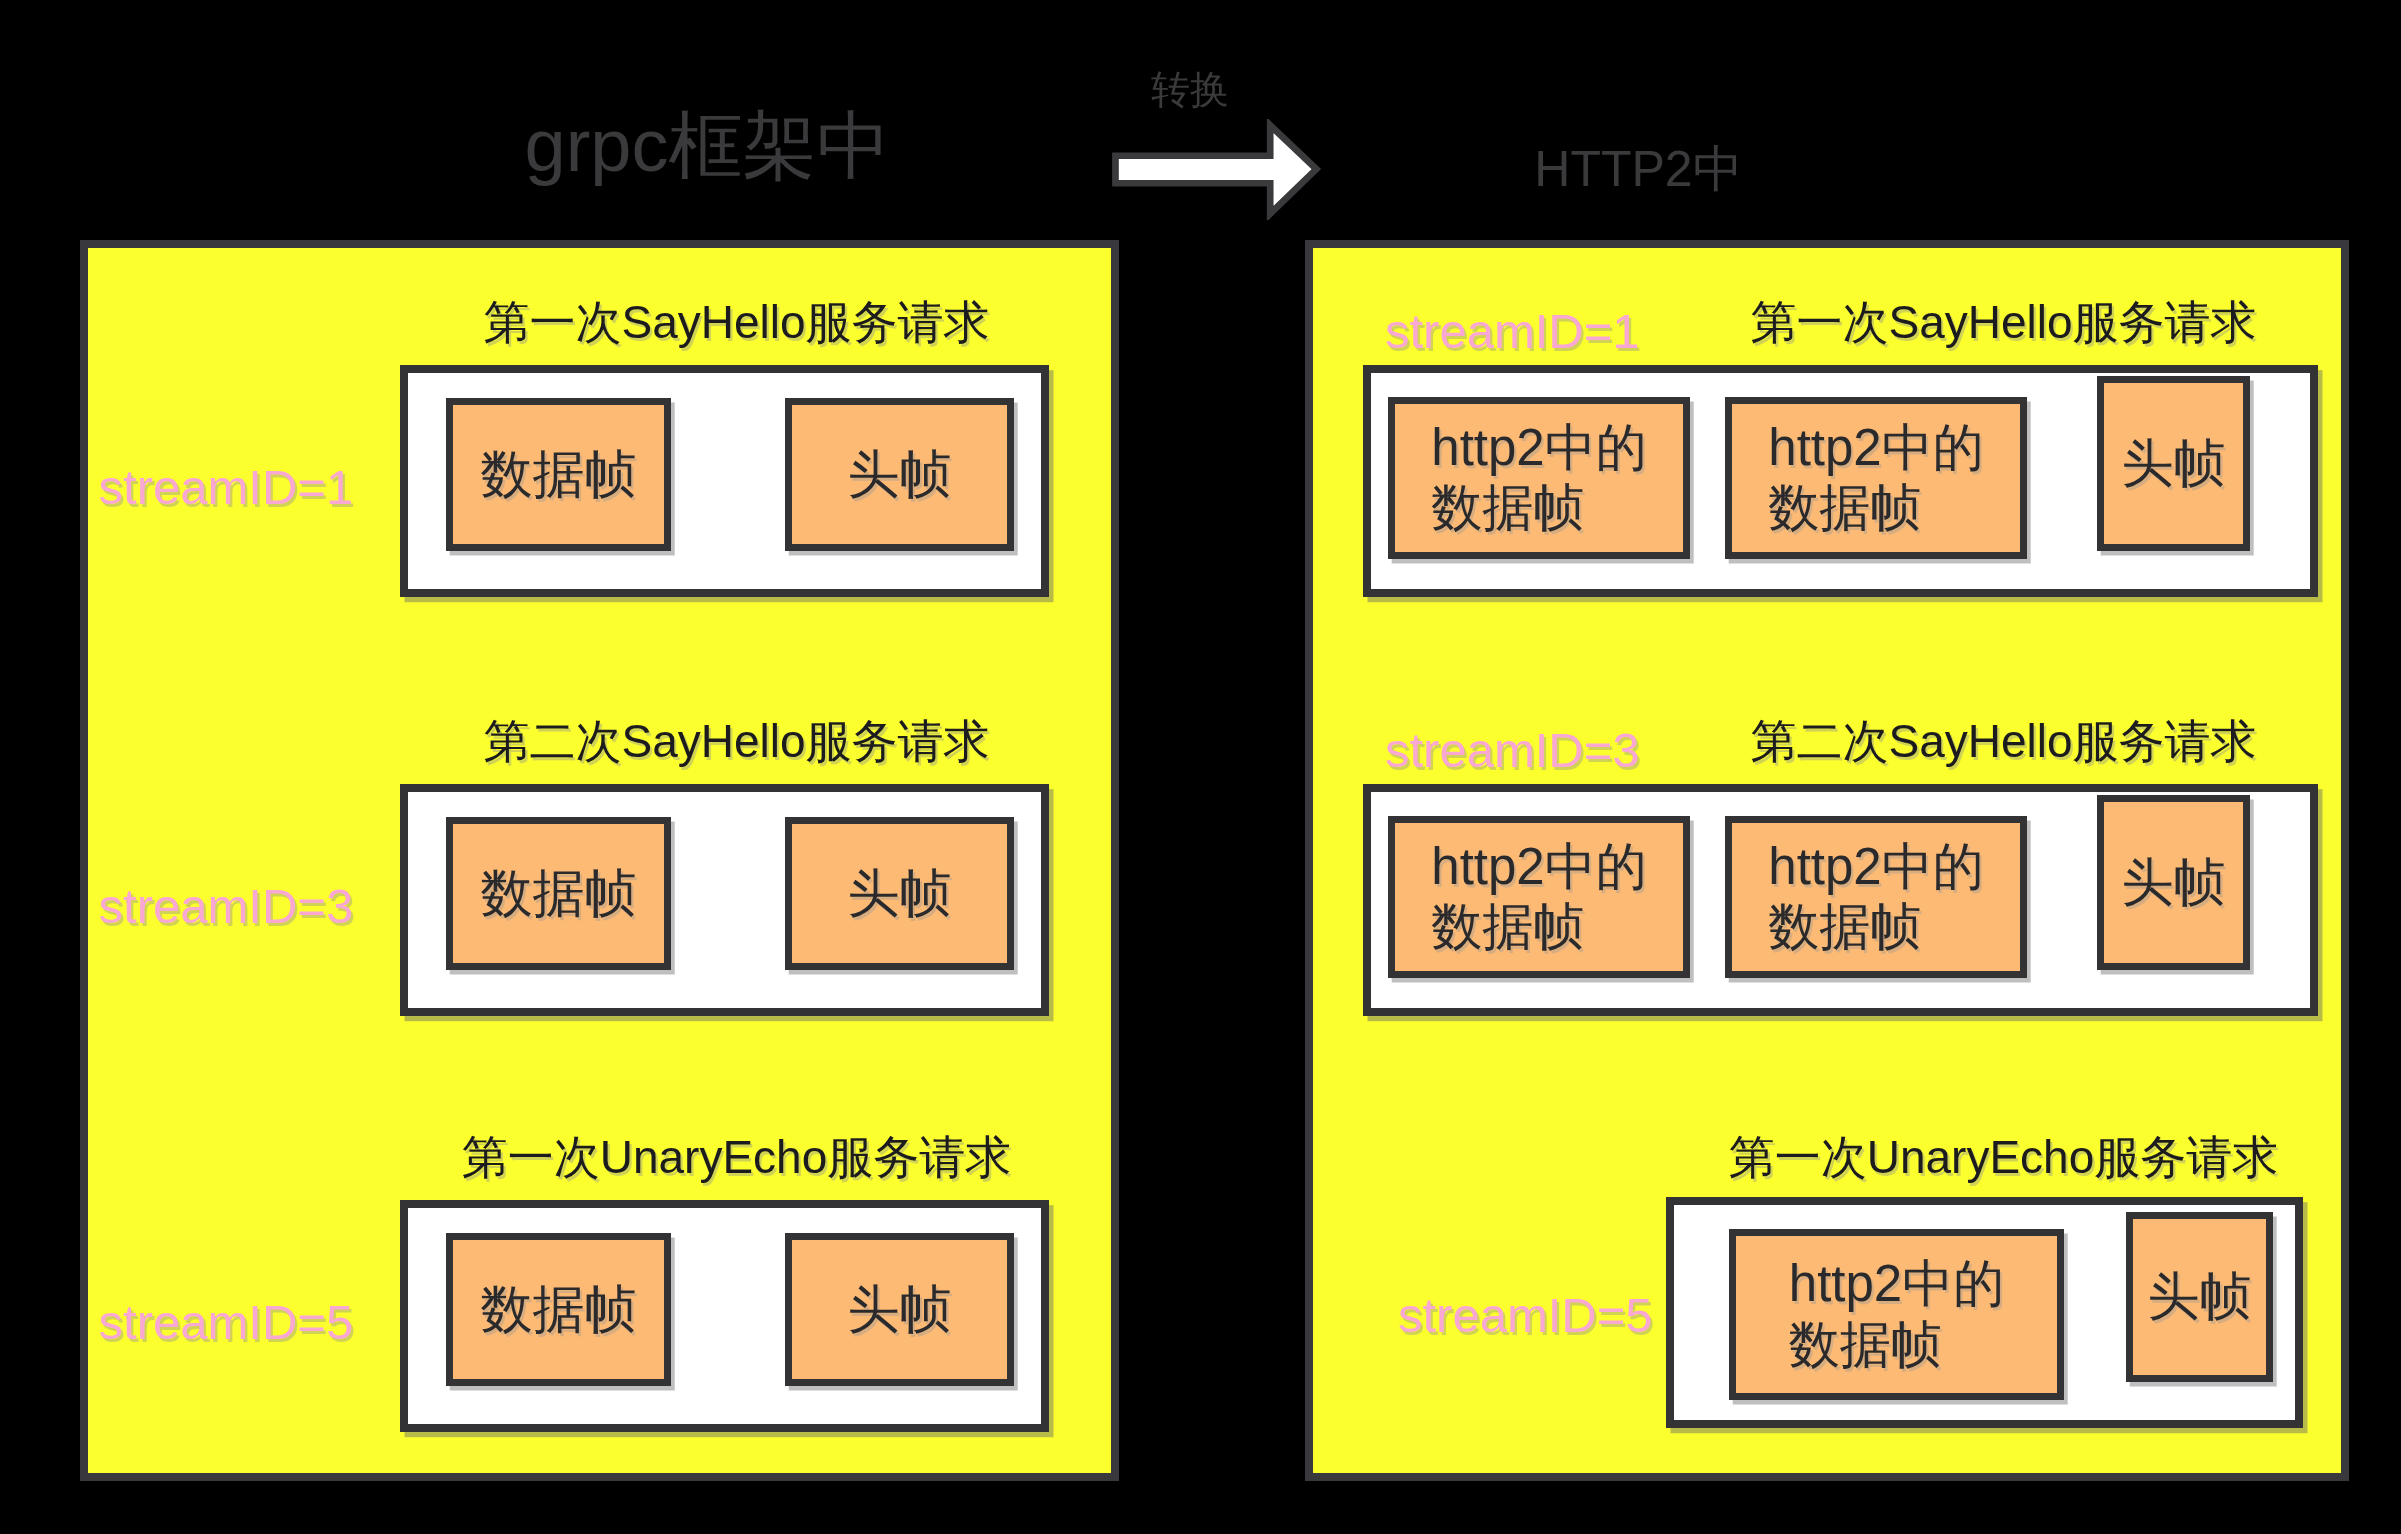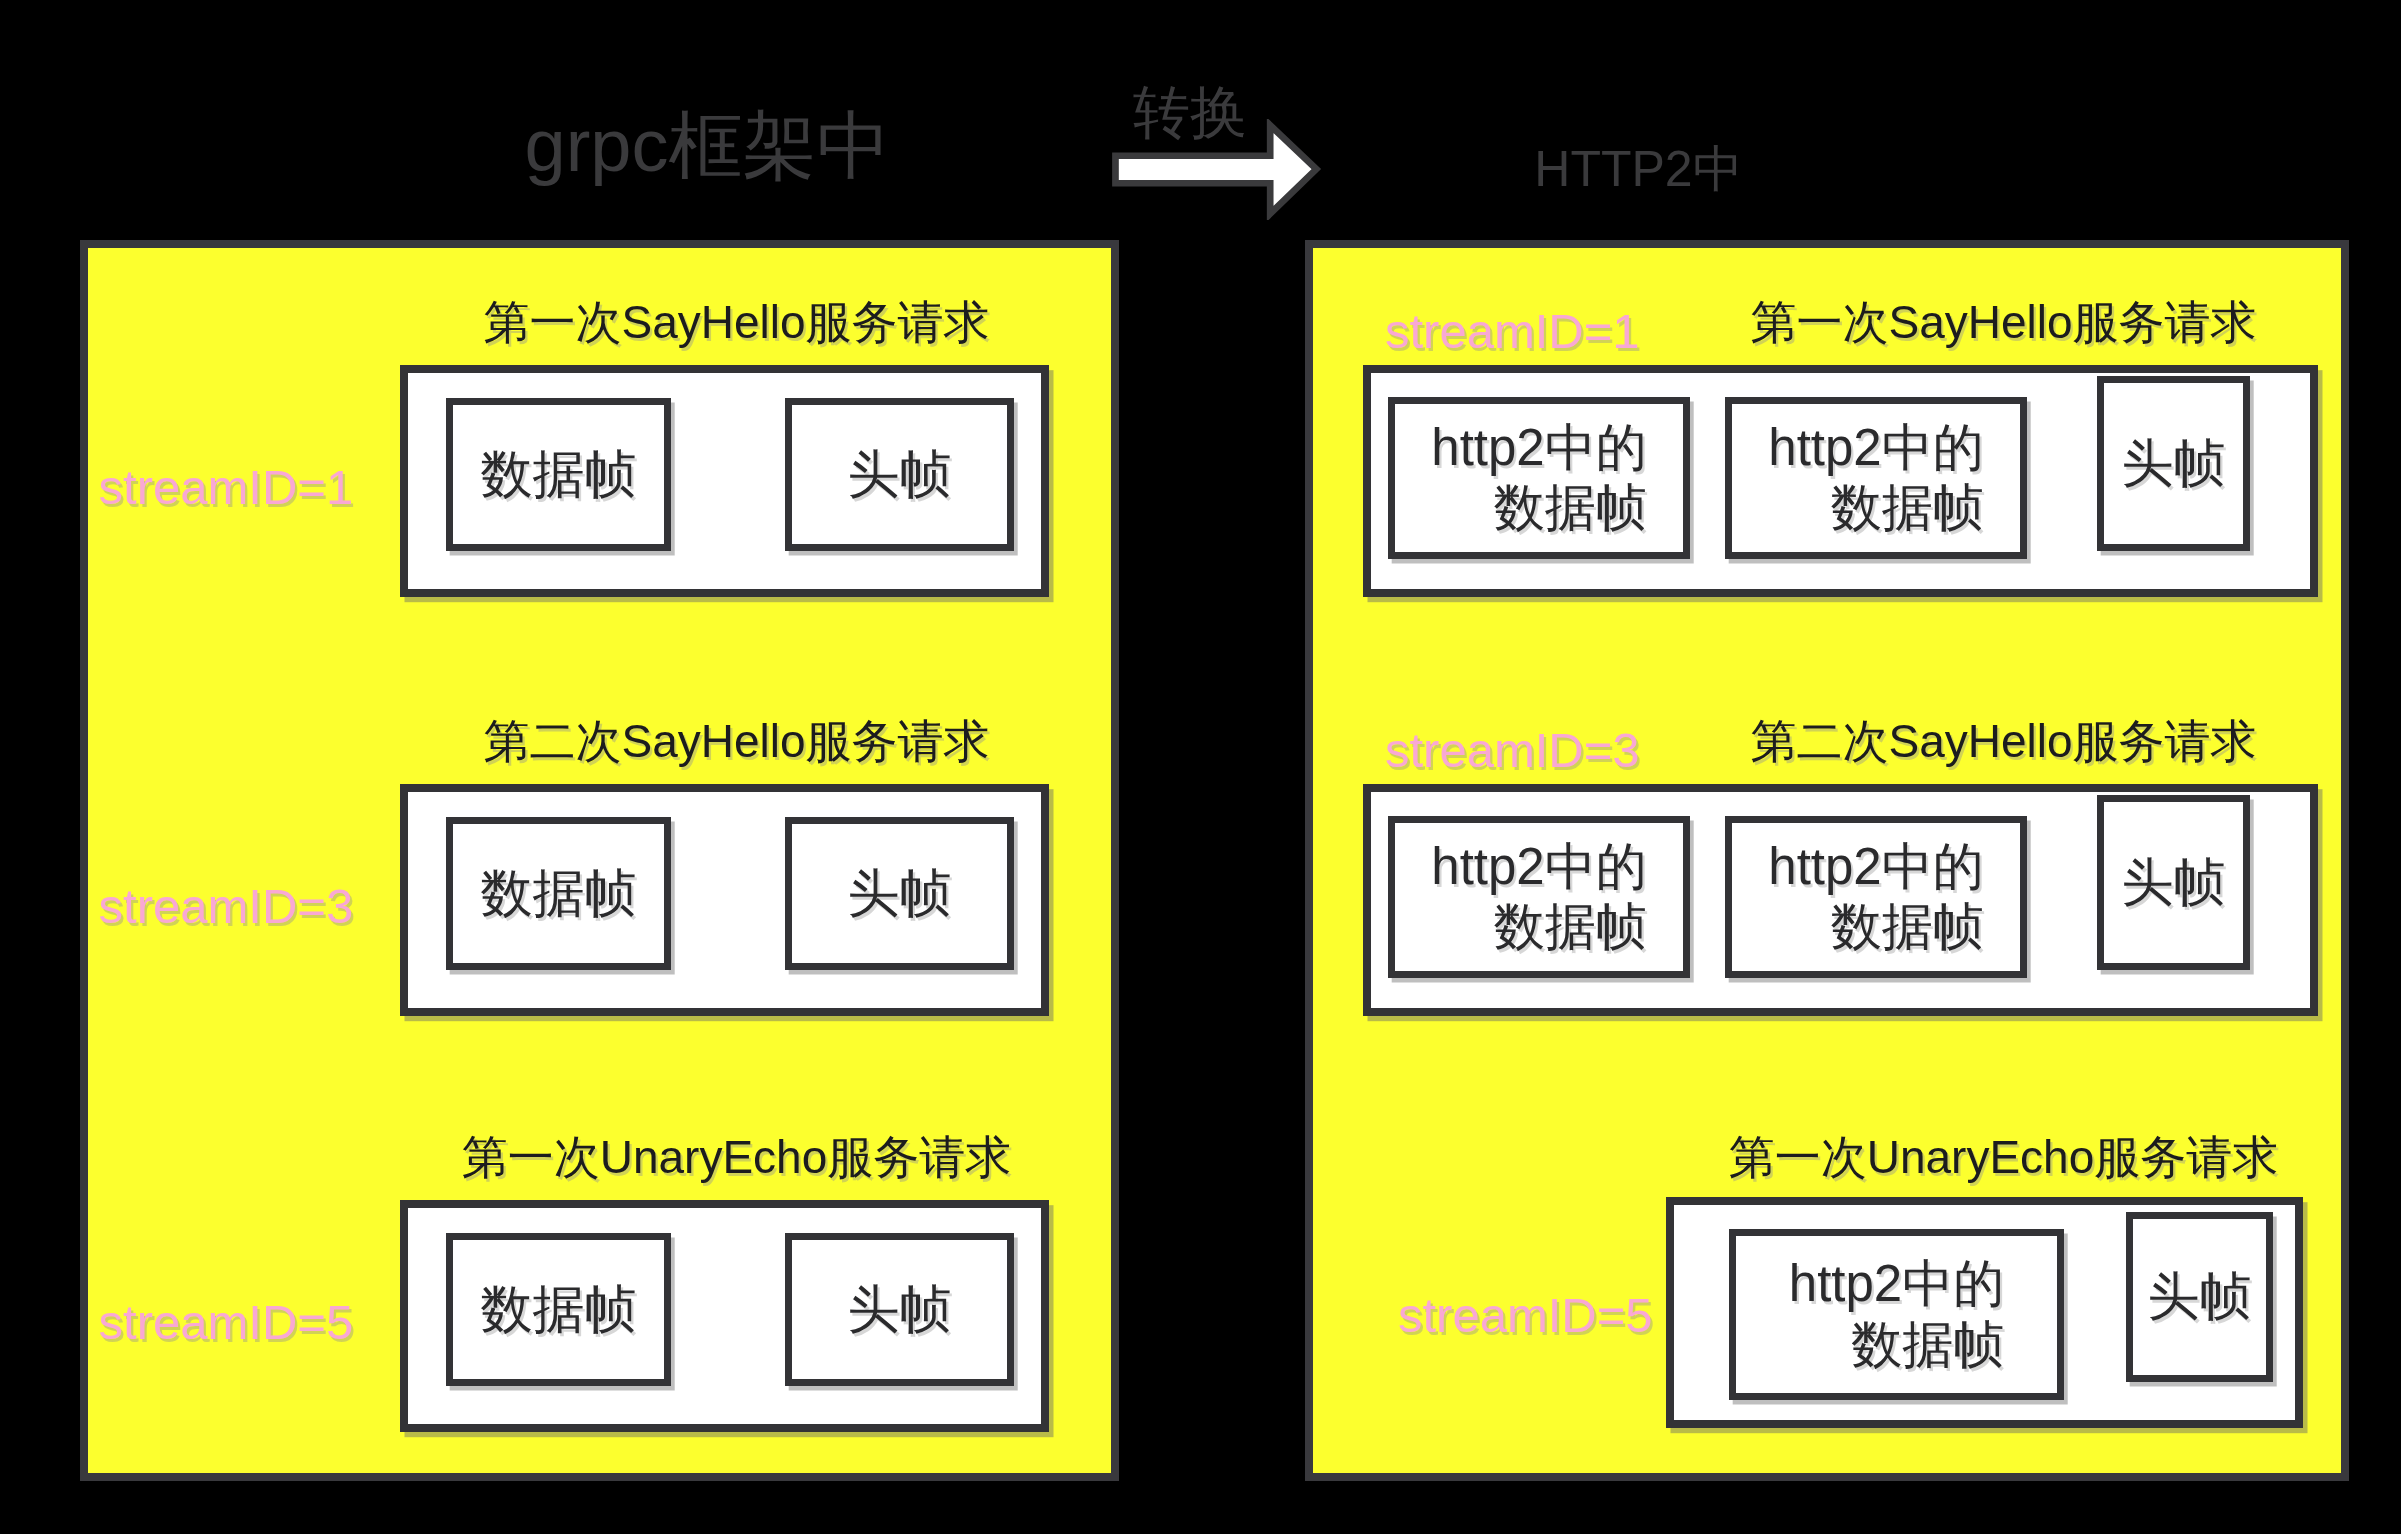--- a/index.html
+++ b/index.html
@@ -7,21 +7,21 @@
     width:2401px;height:1535px;position:relative;overflow:hidden;
     font-family:"Liberation Sans","DejaVu Sans",sans-serif;
   }
   .stage{position:absolute;inset:0;}
   
   .hdr{
     position:absolute;color:#3A3A3C;text-align:center;
     font-weight:500;white-space:nowrap;
   }
   .hdr-left   {left:484px; top:97px; width:447px; height:97px; line-height:97px; font-size:74px;}
-  .hdr-arrow  {left:1095px;top:81px; width:190px; height:63px;  line-height:63px;  font-size:57px;}
+  .hdr-arrow  {left:1095px;top:58px; width:190px; height:63px;  line-height:63px;  font-size:39px;}
   .hdr-right  {left:1415px;top:121px; width:447px; height:97px; line-height:97px; font-size:50px;}
   .arrow-wrap{position:absolute;left:1111px;top:119px;width:212px;height:101px;}
   
   .panel{
     position:absolute;top:240px;height:1241px;background:#FCFF2E;
     border:8.2px solid #39393D;box-sizing:border-box;
   }
   .panel-left {left:80px; width:1039px;}
   .panel-right{left:1305px;width:1044px;}
   
@@ -45,23 +45,23 @@
   .stream-mid{left:93px;width:253px;top:153px;height:67px;line-height:67px;text-align:right;}
   
   .outer-box{
     position:absolute;background:#fff;border:8.2px solid #333336;
     box-sizing:border-box;box-shadow:4.5px 5.2px 0 rgba(105,105,105,.45);
   }
   .row-l .outer-box{left:320px;top:71px;width:649px;height:232px;}
   .outer-r12{left:58px;top:71px;width:955px;height:232px;}
   .outer-r3 {left:361px;top:68px;width:637px;height:231px;}
   .frame-box{
-    position:absolute;background:#ffffff;border:7.4px solid #333336;
+    position:absolute;background:#fdba74;border:7.4px solid #333336;
     box-sizing:border-box;display:flex;align-items:center;justify-content:center;
-    font-size:52px;color:#2A2A2C;text-align:right;white-space:pre-line;line-height:1.18;
+    font-size:52px;color:#2A2A2C;text-align:left;white-space:pre-line;line-height:1.18;
     box-shadow:3.7px 4.5px 0 rgba(128,128,128,.5);
     text-shadow:2.2px 3px 0 rgba(150,150,150,.38);
   }
   
   .fl-data  {left:366px;top:104px;width:225px;height:153px;}
   .fl-header{left:705px;top:104px;width:229px;height:153px;}
   
   .fr-data1 {left:83px; top:103px;width:302px;height:162px;font-size:51px;}
   .fr-data2 {left:420px; top:103px;width:302px;height:162px;font-size:51px;}
   .fr-header{left:792px;top:82px;width:153px;height:175px;}

